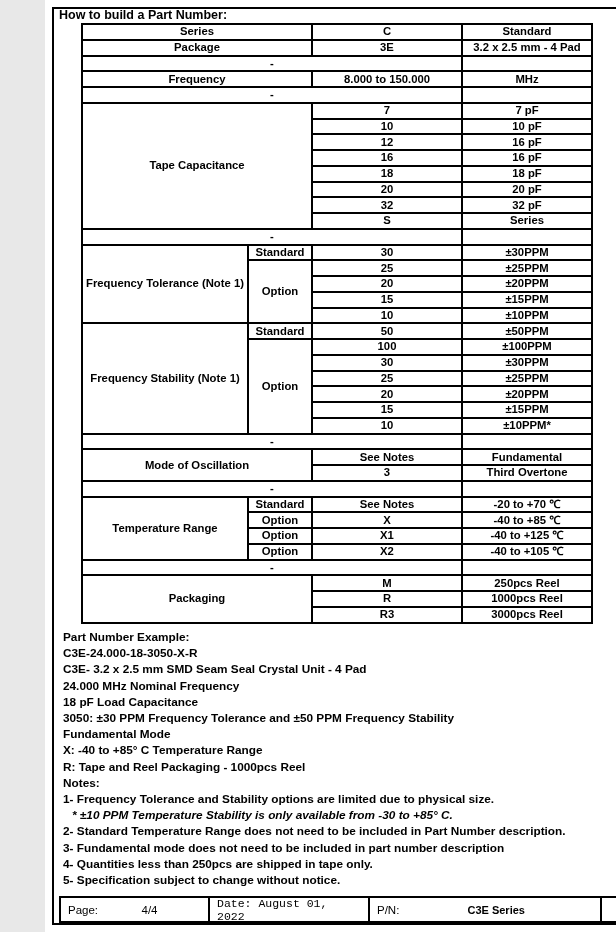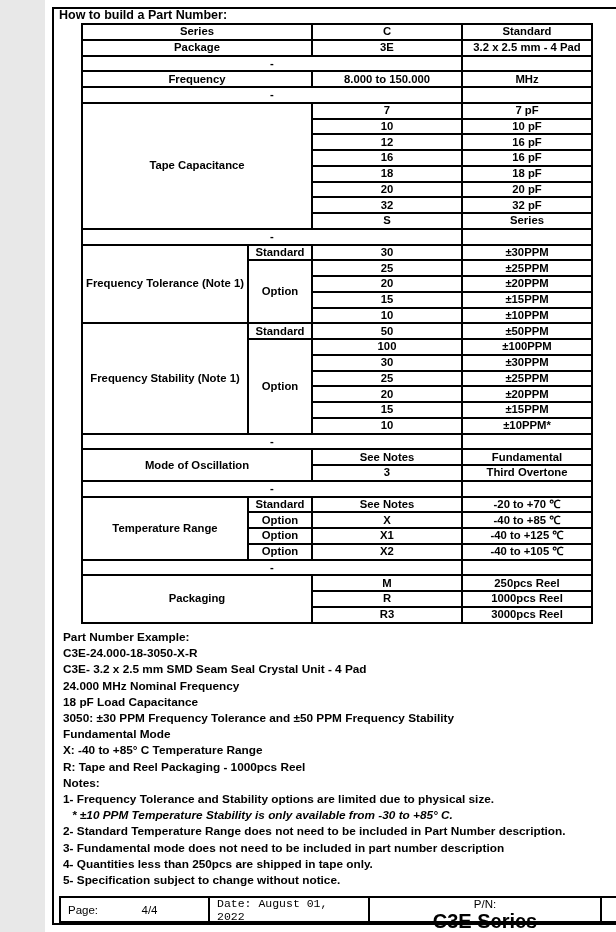--- a/index.html
+++ b/index.html
@@ -40,24 +40,24 @@
   
   .footer{
     position:absolute;left:14px;top:896px;width:591px;height:27px;
     border:2px solid #000;box-sizing:border-box;display:flex;align-items:stretch;
     font-size:11.5px;font-weight:normal;
   }
   .fcell{display:flex;align-items:center;box-sizing:border-box;border-right:2px solid #000;padding:0 7px;}
   .fcell:last-child{border-right:none;}
   .fc-page{width:149px;}
   .fc-date{width:160px;font-family:Liberation Mono, monospace;}
-  .fc-pn{width:232px;flex-direction:column;}
+  .fc-pn{width:232px;}
   .fc-empty{flex:1;}
   .fval{flex:1;text-align:center;}
-  .pn-big{flex:1;text-align:center;font-size:20px;font-weight:bold;}
+  .pn-big{flex:1;text-align:center;font-size:11px;font-weight:bold;}
 </style>
 </head>
 <body>
 
 <div class="page">
   <div class="frame"></div>
 
   <div class="doc-title">How to build a Part Number:</div>
 
   <table class="pn">

